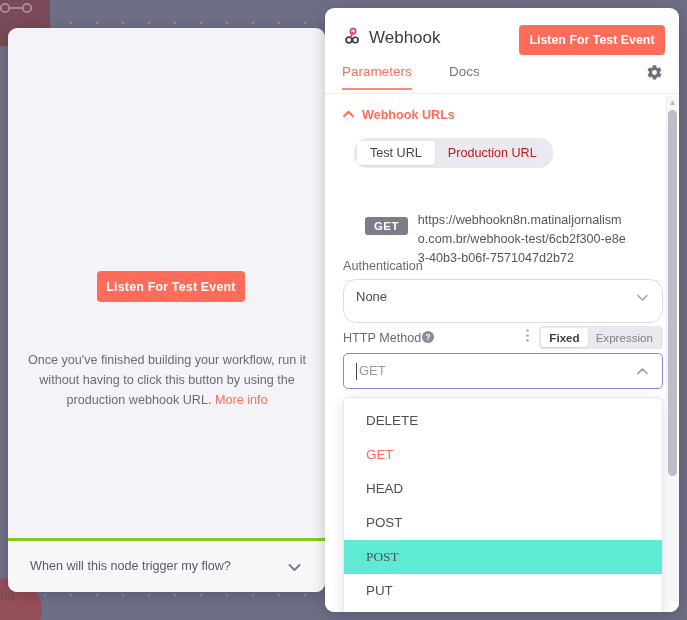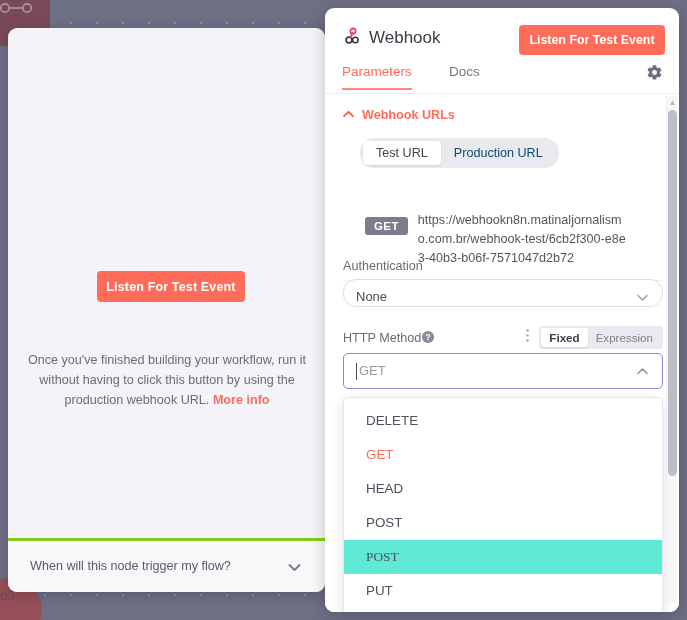--- a/index.html
+++ b/index.html
@@ -83,21 +83,20 @@
     left: 18px; top: 322px;
     width: 282px;
     text-align: center;
     font-size: 12.6px;
     line-height: 20px;
     color: #6b6b76;
   }
   #left-hint .more-info {
     color: #ff6d5a;
     cursor: pointer;
-    font-weight: bold;
   }
   #trigger-accordion {
     position: absolute;
     left: 0; bottom: 0;
     width: 100%;
     height: 54px;
     border-top: 3px solid #84cc16;
     background: #f8f8fb;
     cursor: pointer;
   }
@@ -207,30 +206,30 @@
 
   
   #url-card {
     position: absolute;
     left: 18px; top: 36px;
     width: 320px;
     padding: 8px 0 12px 0;
     border-bottom: 1px solid #ededf2;
   }
   #url-toggle {
-    margin-left: 17px;
+    margin-left: 11px;
     display: inline-flex;
     background: #e9e9ef;
     border-radius: 14px;
     padding: 3px;
   }
   #url-toggle .seg {
     padding: 5px 13px;
     font-size: 12.6px;
-    color: #0c4a6e;
+    color: #b91c1c;
     border-radius: 4px;
     cursor: pointer;
   }
   #url-toggle .seg.active {
     background: #fff;
     color: #42424d;
     box-shadow: 0 1px 2px rgba(0,0,0,.10);
   }
   #url-row {
     display: flex;
@@ -259,21 +258,21 @@
   }
 
   
   .field-label {
     position: absolute;
     font-size: 12.6px;
     color: #6a6a76;
   }
   .select-box {
     position: absolute;
-    height: 28px;
+    height: 44px;
     border: 1px solid #dcdce4;
     border-radius: 13px;
     background: #fff;
     cursor: pointer;
   }
   .select-box .sel-value {
     position: absolute;
     left: 12px; top: 9px;
     font-size: 13px;
     color: #4a4a55;

